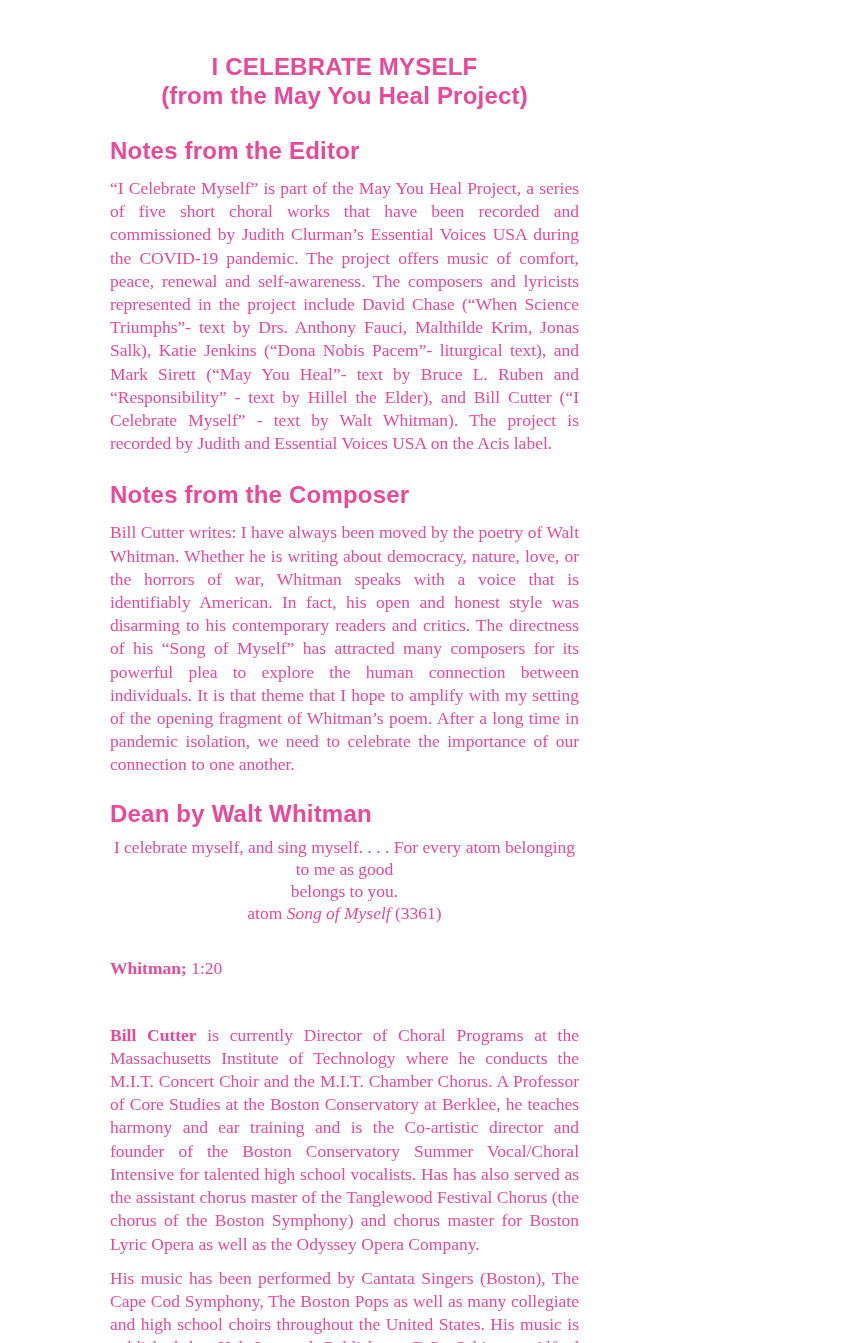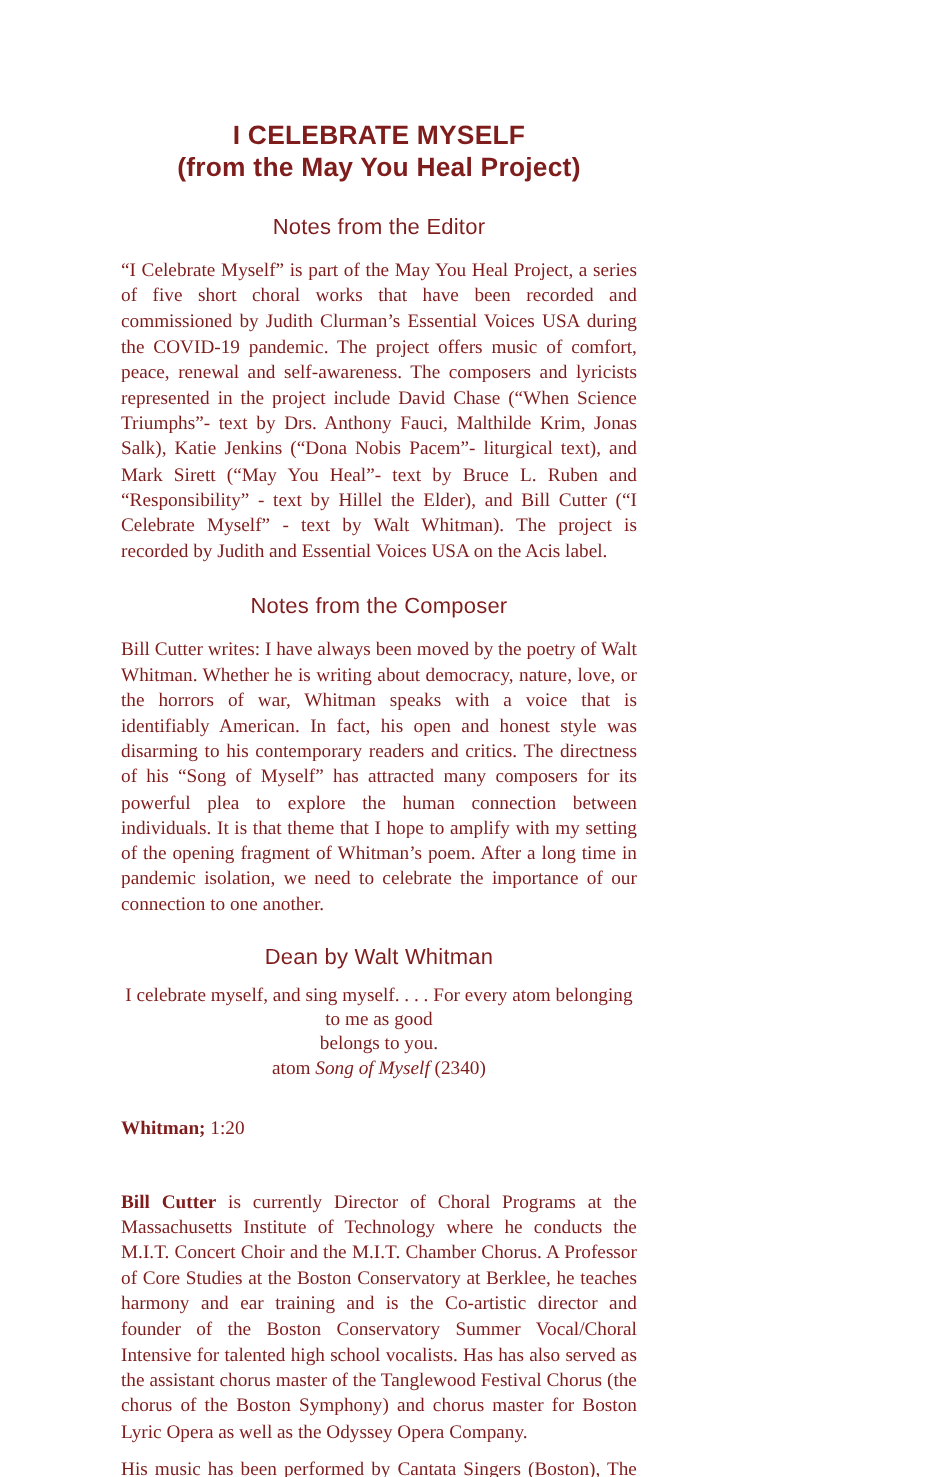--- a/index.html
+++ b/index.html
@@ -6,40 +6,39 @@
     margin: 0;
     padding: 0;
     background: #ffffff;
   }
   .page {
     position: relative;
     width: 691px;
     height: 1343px;
     background: #ffffff;
     box-sizing: border-box;
-    padding: 109px 112px 40px 110px;
-    color: #7f1d1d;
+    padding: 52px 112px 40px 110px;
+    color: #ec4899;
     overflow: hidden;
   }
   .doc-title {
     font-family: "Liberation Sans", sans-serif;
     font-weight: bold;
     font-size: 24px;
     line-height: 29px;
     text-align: center;
     margin: 0;
     letter-spacing: 0.2px;
   }
   .doc-title .title-line { display: block; }
   .section-heading {
     font-family: "Liberation Sans", sans-serif;
-    font-weight: normal;
-    font-size: 20px;
+    font-weight: bold;
+    font-size: 24px;
     line-height: 29px;
-    text-align: center;
     letter-spacing: 0.2px;
     margin: 0;
   }
   .heading-editor   { margin-top: 26px; margin-bottom: 12px; }
   .heading-composer { margin-top: 25px; margin-bottom: 12px; }
   .heading-whitman  { margin-top: 22px; margin-bottom: 8px; }
   .body-par {
     font-family: "Liberation Serif", serif;
     font-size: 17.5px;
     line-height: 23.2px;
@@ -79,21 +78,21 @@
   <h2 class="section-heading heading-editor">Notes from the Editor</h2>
   <p class="body-par">“I Celebrate Myself” is part of the May You Heal Project, a series of five short choral works that have been recorded and commissioned by Judith Clurman’s Essential Voices USA during the COVID-19 pandemic. The project offers music of comfort, peace, renewal and self-awareness.  The composers and lyricists represented in the project include David Chase (“When Science Triumphs”- text by Drs. Anthony Fauci, Malthilde Krim, Jonas Salk), Katie Jenkins (“Dona Nobis Pacem”- liturgical text), and Mark Sirett (“May You Heal”- text by Bruce L. Ruben and “Responsibility” - text by Hillel the Elder), and Bill Cutter (“I Celebrate Myself” - text by Walt Whitman). The project is recorded by Judith and Essential Voices USA on the Acis label.</p>
 
   <h2 class="section-heading heading-composer">Notes from the Composer</h2>
   <p class="body-par">Bill Cutter writes: I have always been moved by the poetry of Walt Whitman.  Whether he is writing about democracy, nature, love, or the horrors of war, Whitman speaks with a voice that is identifiably American.  In fact, his open and honest style was disarming to his contemporary readers and critics.  The directness of his “Song of Myself” has attracted many composers for its powerful plea to explore the human connection between individuals. It is that theme that I hope to amplify with my setting of the opening fragment of Whitman’s poem.  After a long time in pandemic isolation, we need to celebrate the importance of our connection to one another.</p>
 
   <h2 class="section-heading heading-whitman">Dean by Walt Whitman</h2>
   <div class="whitman-quote">
     <div>I celebrate myself, and sing myself. . . . For every atom belonging to me as good</div>
     <div>belongs to you.</div>
-    <div><span>atom </span><em>Song of Myself</em><span> (2340)</span></div>
+    <div><span>atom </span><em>Song of Myself</em><span> (3361)</span></div>
   </div>
 
   <p class="duration-line"><strong>Whitman;</strong> <span>1:20</span></p>
 
   <p class="body-par bio-par-1"><span class="bold-lead">Bill Cutter</span><span> is currently Director of Choral Programs at the Massachusetts Institute of Technology where he conducts the M.I.T. Concert Choir and the M.I.T. Chamber Chorus. A Professor of Core Studies at the Boston Conservatory at Berklee, he teaches harmony and ear training and is the Co-artistic director and founder of the Boston Conservatory Summer Vocal/Choral Intensive for talented high school vocalists.  Has has also served as the assistant chorus master of the Tanglewood Festival Chorus (the chorus of the Boston Symphony) and chorus master for Boston Lyric Opera as well as the Odyssey Opera Company.</span></p>
 
   <p class="body-par bio-par-2">His music has been performed by Cantata Singers (Boston), The Cape Cod Symphony, The Boston Pops as well as many collegiate and high school choirs throughout the United States.  His music is published by Hal Leonard Publishers, E.C. Schirmer, Alfred Educational Publishers, Roger Dean Publishers, as well as Warner/Chappell of Ontario, Canada.  His primary composition teachers included Pulitzer Prize-winning composer David del Tredici and Bernard Rands.</p>
 
 </div>
 

